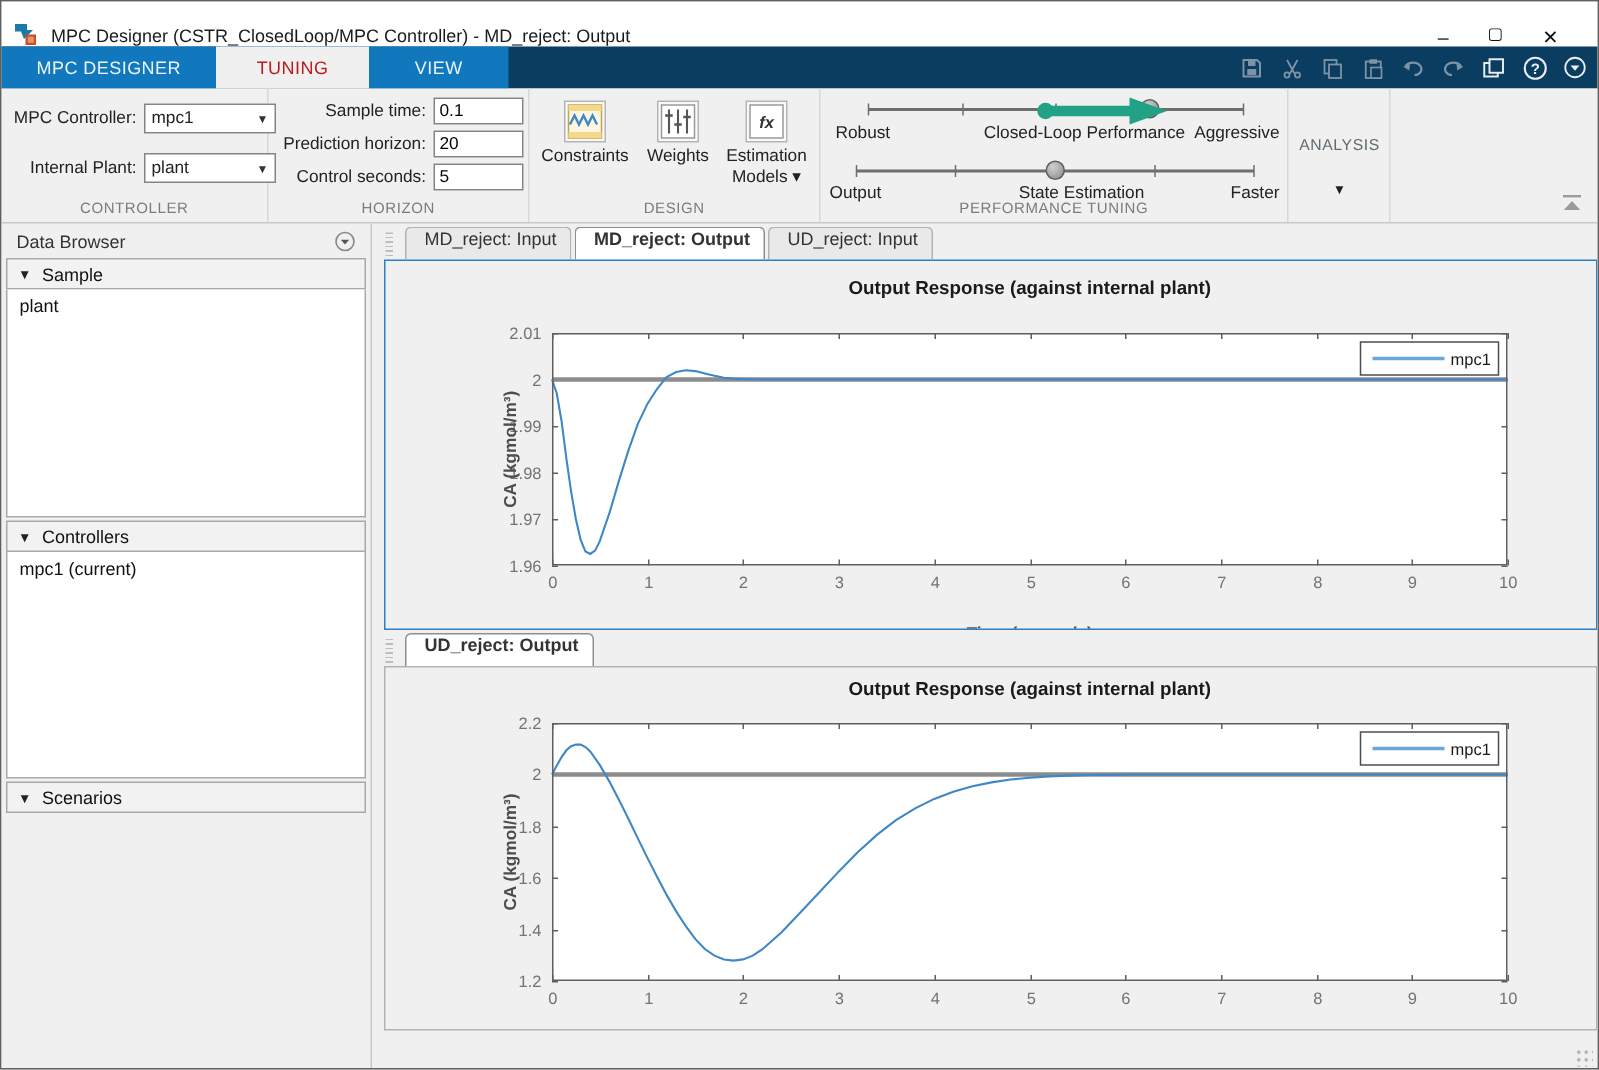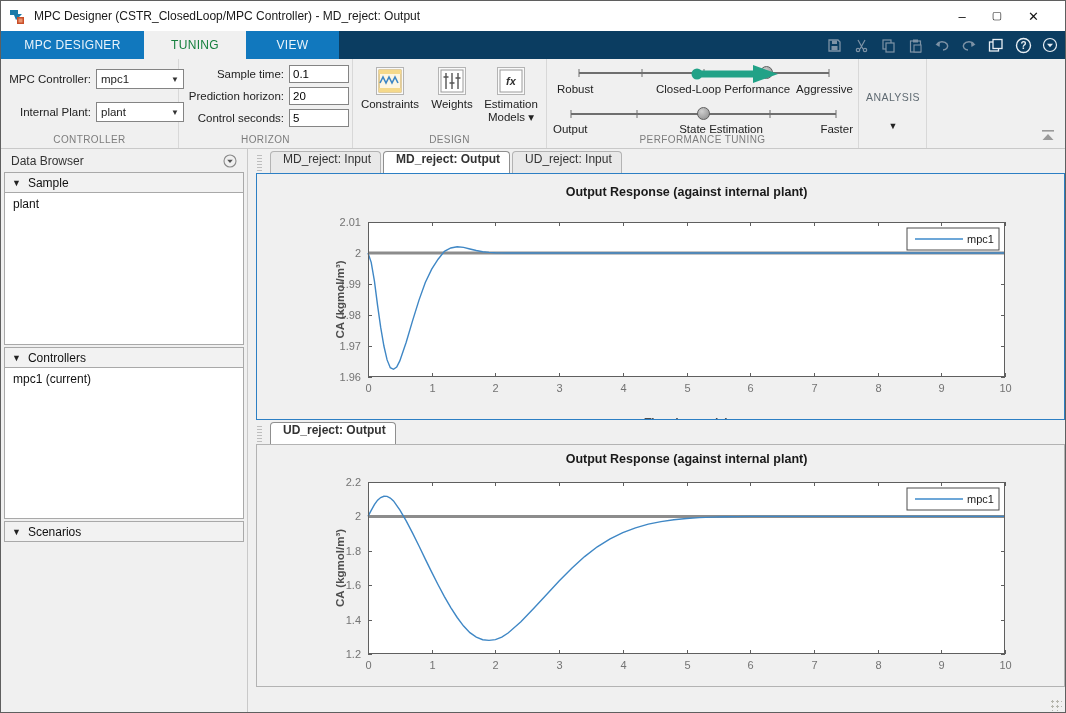--- a/index.html
+++ b/index.html
@@ -4,31 +4,31 @@
 <style>
   * { margin:0; padding:0; box-sizing:border-box; }
   html,body { width:1066px; height:713px; }
   body {
     font-family:"Liberation Sans", sans-serif;
     font-size:12px; color:#1a1a1a; background:#f0f0f0;
     position:relative; overflow:hidden;
     border:1px solid #5f5f5f;
   }
   
-  .titlebar { height:30px; background:#ffffff; display:flex; align-items:center; padding:0 8px; }
+  .titlebar { height:30px; background:#ffffff; display:flex; align-items:flex-end; padding:0 8px; }
   .titlebar .app-icon { width:17px; height:17px; margin-right:8px; }
   .titlebar .title { flex:1; font-size:12px; color:#1a1a1a; white-space:nowrap; overflow:hidden; }
   .win-controls { display:flex; gap:26px; margin-right:18px; color:#111; }
   .win-controls span { font-size:13px; cursor:default; line-height:1; }
   
   .tabstrip { height:28px; background:#0b3d61; position:relative; display:flex; }
   .tabstrip .lightzone { position:absolute; left:0; top:0; width:338px; height:28px; background:#1178be; }
   .rtab { position:relative; z-index:2; height:28px; display:flex; align-items:center; justify-content:center;
           color:#eaf4fb; font-size:12px; letter-spacing:0.3px; cursor:default; }
-  .rtab.active { background:#f0f0f0; color:#15803d; }
+  .rtab.active { background:#f0f0f0; color:#b91c1c; }
   .qab { position:absolute; right:6px; top:0; height:28px; display:flex; align-items:center; gap:9px; z-index:3; }
   .qab .qicon { width:18px; height:18px; display:flex; align-items:center; justify-content:center; }
   
   .ribbon { height:90px; background:#f0f0f0; border-bottom:1px solid #c9c9c9; display:flex; position:relative; }
   .rsec { position:relative; height:100%; border-right:1px solid #d8d8d8; }
   .rsec .seclabel { position:absolute; bottom:3px; left:0; right:0; text-align:center;
                     font-size:10px; color:#7c7c7c; letter-spacing:0.4px; white-space:nowrap; }
   .sec-controller { width:178px; }
   .sec-horizon { width:174px; }
   .sec-design { width:194px; }

